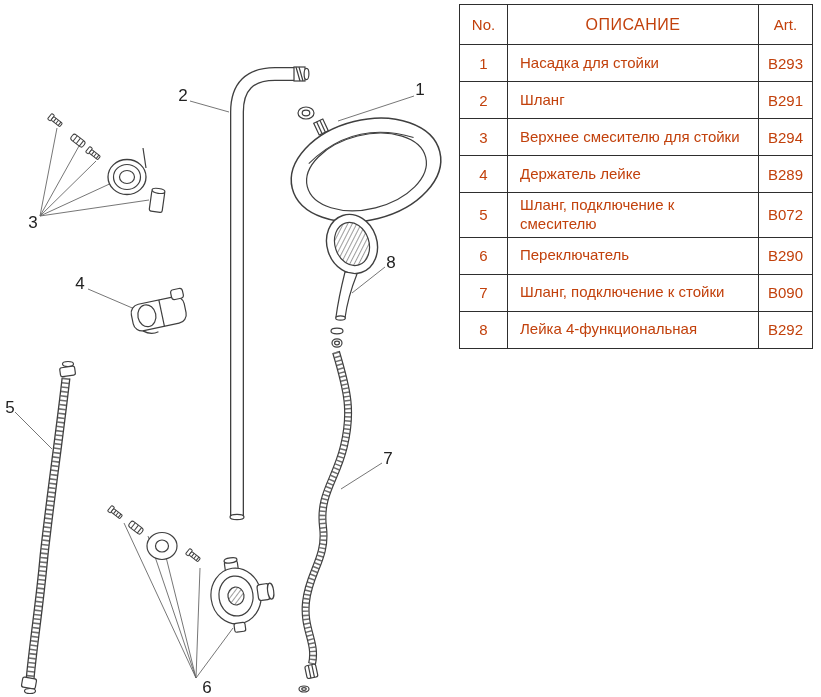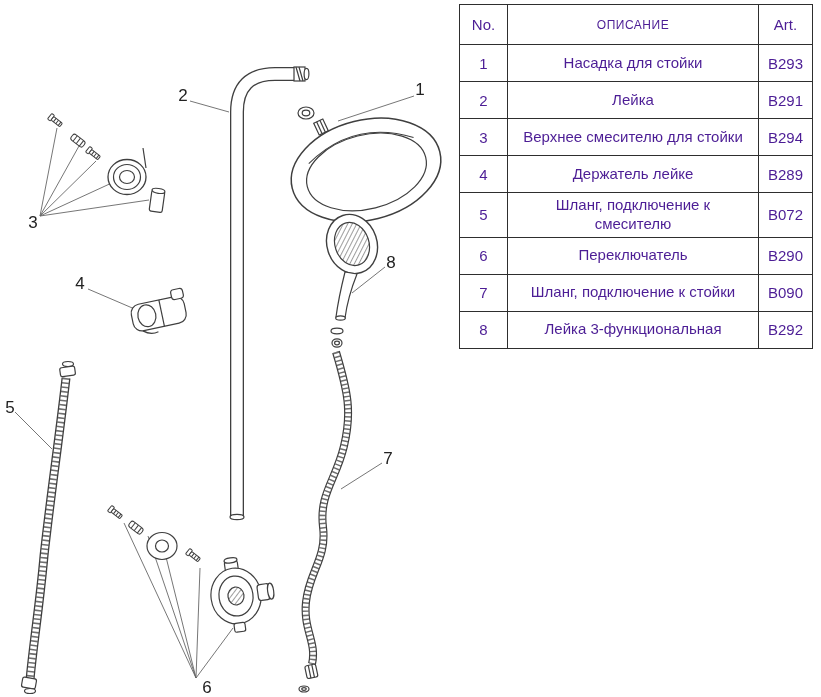--- a/index.html
+++ b/index.html
@@ -19,42 +19,42 @@
     position: absolute;
     left: 459px;
     top: 4px;
     border-collapse: collapse;
     background: #fff;
     table-layout: fixed;
   }
   .parts th, .parts td {
     border: 1px solid #2e2e2e;
     background: #fff;
-    color: #4c1d95;
+    color: #c2410c;
     vertical-align: middle;
   }
   .parts th {
     font-weight: 400;
     text-align: center;
     height: 40px;
-    font-size: 12px;
+    font-size: 16px;
     letter-spacing: 0.5px;
     padding: 2px 4px;
   }
   th.col-no  { width: 48px;  font-size: 15px; letter-spacing: 0; }
   th.col-desc{ width: 251px; }
   th.col-art { width: 54px;  font-size: 15px; letter-spacing: 0; }
   .parts td {
     font-size: 15px;
     height: 37px;
     padding: 3px 6px;
   }
   td.cell-no, td.cell-art { text-align: center; }
   td.cell-desc {
-    text-align: center;
+    text-align: left;
     padding-left: 12px;
     padding-right: 12px;
     line-height: 1.25;
   }
 </style>
 </head>
 <body>
 
 <div class="stage">
 
@@ -223,21 +223,21 @@
       </tr>
     </thead>
     <tbody>
       <tr>
         <td class="cell-no">1</td>
         <td class="cell-desc">Насадка для стойки</td>
         <td class="cell-art">B293</td>
       </tr>
       <tr>
         <td class="cell-no">2</td>
-        <td class="cell-desc">Лейка</td>
+        <td class="cell-desc">Шланг</td>
         <td class="cell-art">B291</td>
       </tr>
       <tr>
         <td class="cell-no">3</td>
         <td class="cell-desc">Верхнее смесителю для стойки</td>
         <td class="cell-art">B294</td>
       </tr>
       <tr>
         <td class="cell-no">4</td>
         <td class="cell-desc">Держатель лейке</td>
@@ -253,18 +253,18 @@
         <td class="cell-desc">Переключатель</td>
         <td class="cell-art">B290</td>
       </tr>
       <tr>
         <td class="cell-no">7</td>
         <td class="cell-desc">Шланг, подключение к стойки</td>
         <td class="cell-art">B090</td>
       </tr>
       <tr>
         <td class="cell-no">8</td>
-        <td class="cell-desc">Лейка 3-функциональная</td>
+        <td class="cell-desc">Лейка 4-функциональная</td>
         <td class="cell-art">B292</td>
       </tr>
     </tbody>
   </table>
 </div>
 
 </body></html>

